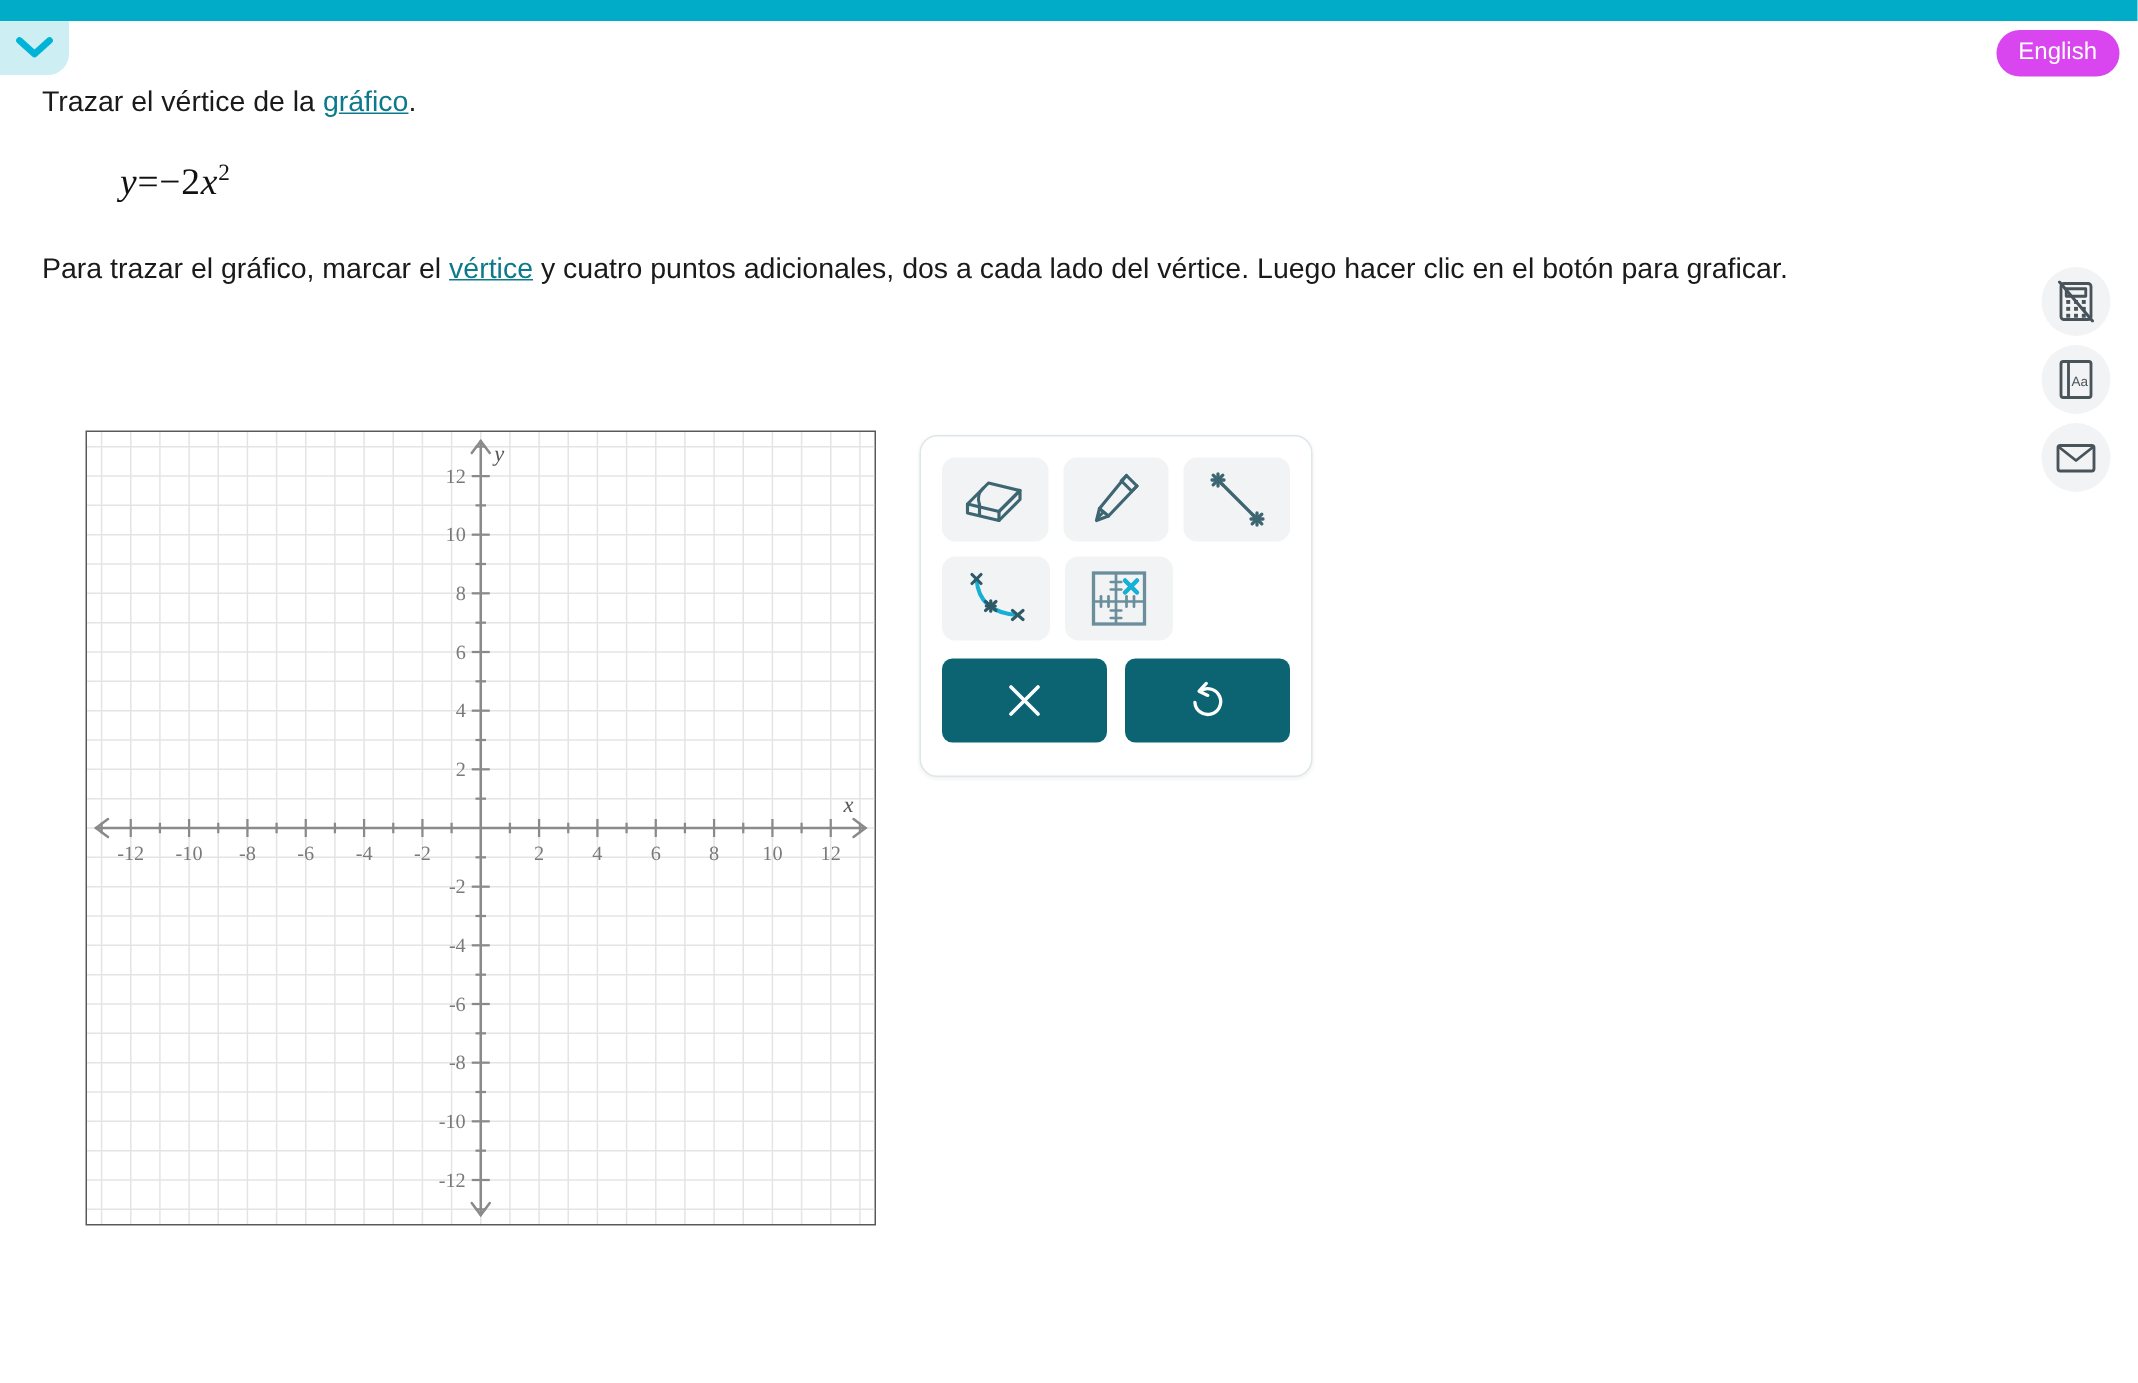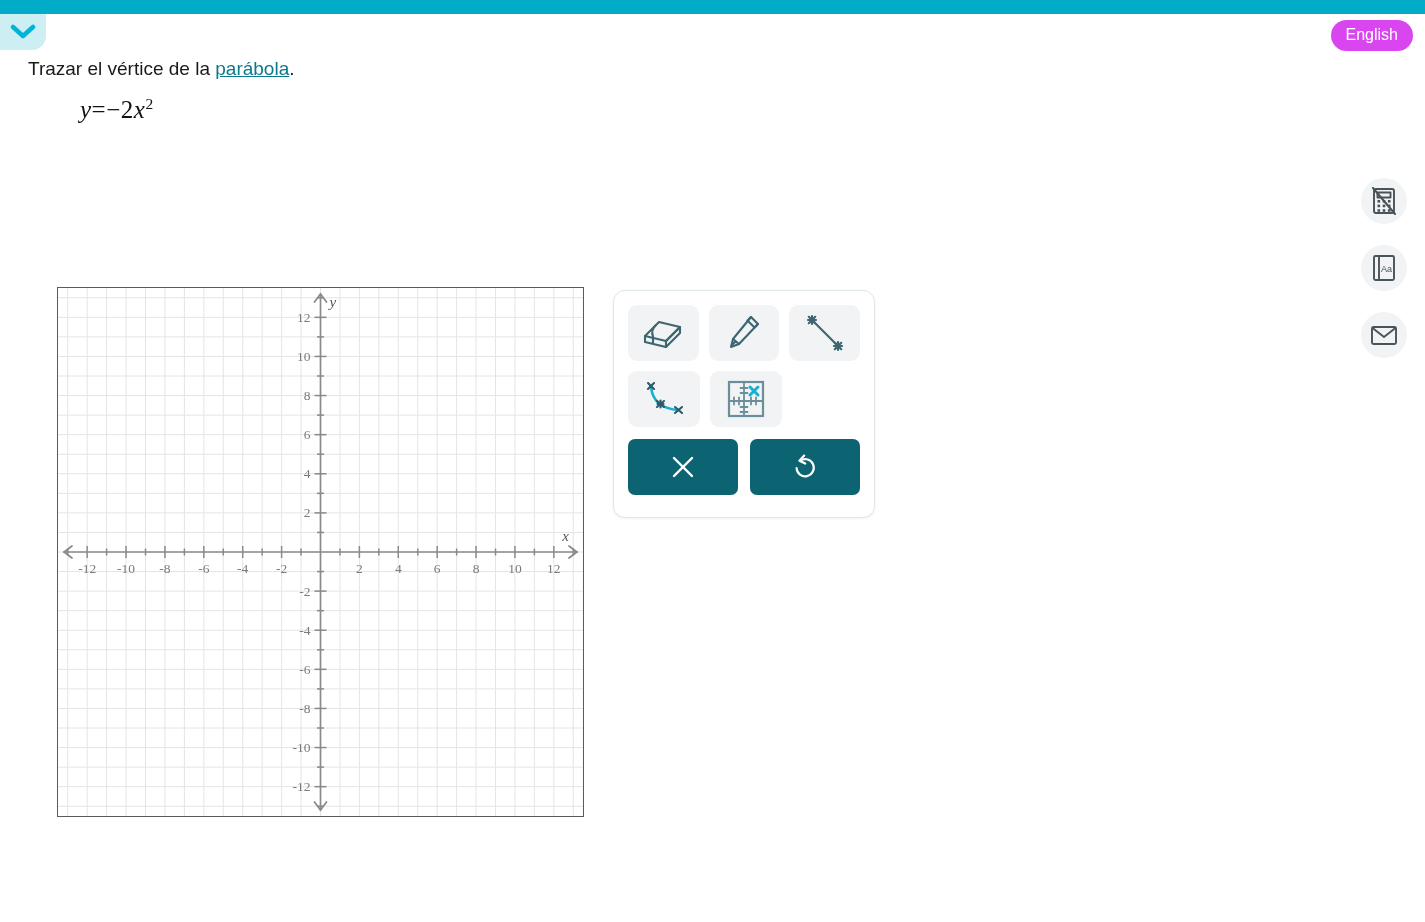--- a/index.html
+++ b/index.html
@@ -81,21 +81,21 @@
     line-height: 1.35;
     margin: 8px 0 0 0;
   }
   .link {
     color: #0d7a8c;
     text-decoration: underline;
     cursor: pointer;
   }
 
   .equation {
-    margin: 14px 0 0 52px;
+    margin: 26px 0 0 52px;
     font-family: "Liberation Serif", serif;
     font-size: 25px;
     color: #111;
     font-style: italic;
     letter-spacing: .5px;
   }
   .equation .op { font-style: normal; }
   .equation sup {
     font-size: 0.62em;
     vertical-align: super;
@@ -175,21 +175,21 @@
   }
   .action-btn svg { display: block; }
 
   
   .right-rail {
     position: absolute;
     top: 178px;
     right: 18px;
     display: flex;
     flex-direction: column;
-    gap: 21px;
+    gap: 6px;
   }
   .rail-btn {
     width: 46px;
     height: 46px;
     border-radius: 50%;
     background: #f1f3f4;
     border: none;
     display: flex;
     align-items: center;
     justify-content: center;
@@ -210,24 +210,25 @@
     <svg width="26" height="16" viewBox="0 0 26 16">
       <path d="M3 3 L13 12 L23 3" fill="none" stroke="#00b4d8" stroke-width="4.5" stroke-linecap="round" stroke-linejoin="round"></path>
     </svg>
   </span>
 </button>
 
 <button class="lang-pill">English</button>
 
 <div class="content">
 
-  <p class="prompt-line"><span>Trazar el vértice de la </span><a class="link">parábola</a><span>.</span></p>
+  <p class="prompt-line"><span>Trazar el vértice de la </span><a class="link">gráfico</a><span>.</span></p>
 
   <div class="equation"><span>y</span><span class="op">=</span><span class="op">−</span><span class="op">2</span><span>x</span><sup>2</sup></div>
 
+  <p class="instructions"><span>Para trazar el gráfico, marcar el </span><a class="link">vértice</a><span> y cuatro puntos adicionales, dos a cada lado del vértice. Luego hacer clic en el botón para graficar.</span></p>
 </div>
 
 <div class="graph-wrap">
   <svg id="graph-svg" width="525" height="528" viewBox="0 0 525 528">
       <g stroke="#e4e4e4" stroke-width="1">
         <line x1="9.722222222222221" y1="0" x2="9.722222222222221" y2="528"></line>
         <line x1="29.166666666666664" y1="0" x2="29.166666666666664" y2="528"></line>
         <line x1="48.61111111111111" y1="0" x2="48.61111111111111" y2="528"></line>
         <line x1="68.05555555555556" y1="0" x2="68.05555555555556" y2="528"></line>
         <line x1="87.5" y1="0" x2="87.5" y2="528"></line>

